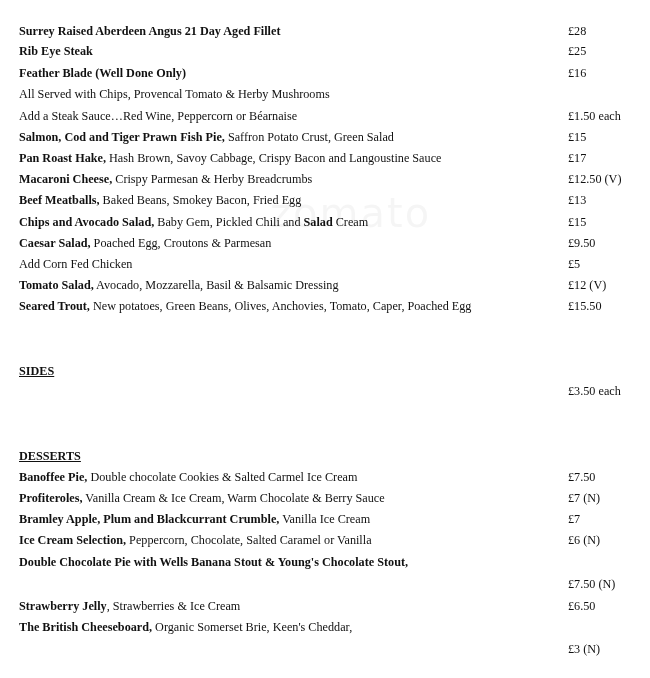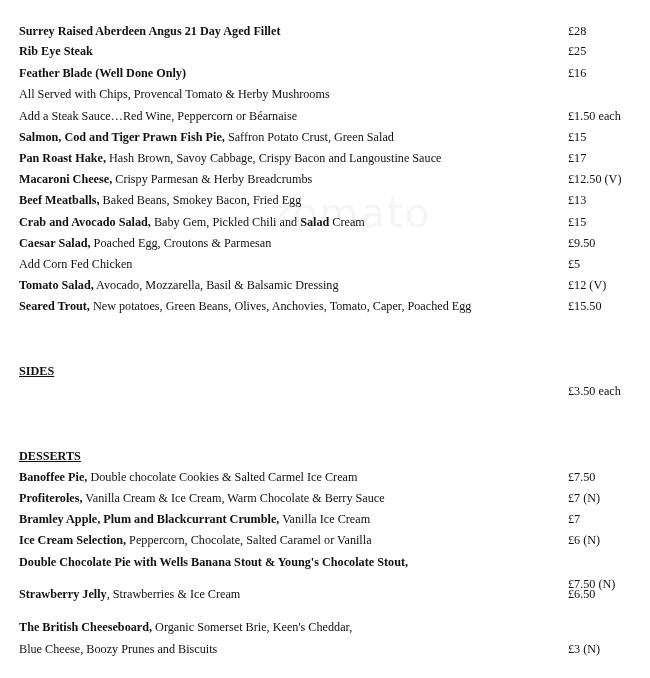--- a/index.html
+++ b/index.html
@@ -62,21 +62,21 @@
 </div>
 <div class="row" style="top:169px">
   <span class="name">Macaroni Cheese,</span><span class="desc"> Crispy Parmesan &amp; Herby Breadcrumbs</span>
   <span class="price">£12.50 (V)</span>
 </div>
 <div class="row" style="top:190px">
   <span class="name">Beef Meatballs,</span><span class="desc"> Baked Beans, Smokey Bacon, Fried Egg</span>
   <span class="price">£13</span>
 </div>
 <div class="row" style="top:212px">
-  <span class="name">Crab and Avocado Salad,</span><span class="desc"> Baby Gem, Pickled Chili and </span><span class="bold-inline">Salad</span><span class="desc"> Cream</span>
+  <span class="name">Chips and Avocado Salad,</span><span class="desc"> Baby Gem, Pickled Chili and </span><span class="bold-inline">Salad</span><span class="desc"> Cream</span>
   <span class="price">£15</span>
 </div>
 <div class="row" style="top:233px">
   <span class="name">Caesar Salad,</span><span class="desc"> Poached Egg, Croutons &amp; Parmesan</span>
   <span class="price">£9.50</span>
 </div>
 <div class="row" style="top:254px">
   <span class="desc">Add Corn Fed Chicken</span>
   <span class="price">£5</span>
 </div>
@@ -110,23 +110,22 @@
 <div class="row" style="top:530px">
   <span class="name">Ice Cream Selection,</span><span class="desc"> Peppercorn, Chocolate, Salted Caramel or Vanilla</span>
   <span class="price">£6 (N)</span>
 </div>
 <div class="row" style="top:552px">
   <span class="name">Double Chocolate Pie with Wells Banana Stout &amp; Young's Chocolate Stout,</span>
 </div>
 <div class="row" style="top:574px">
   <span class="price">£7.50 (N)</span>
 </div>
-<div class="row" style="top:584px">
+<div class="row" style="top:596px">
   <span class="name">Strawberry Jelly</span><span class="desc">, Strawberries &amp; Ice Cream</span>
   <span class="price">£6.50</span>
 </div>
 <div class="row" style="top:617px">
   <span class="name">The British Cheeseboard,</span><span class="desc"> Organic Somerset Brie, Keen's Cheddar,</span>
 </div>
 <div class="row" style="top:639px">
-  <span class="desc">Blue Cheese, Boozy Prunes and Biscuits</span>
   <span class="price">£3 (N)</span>
 </div>
 
 </body></html>

